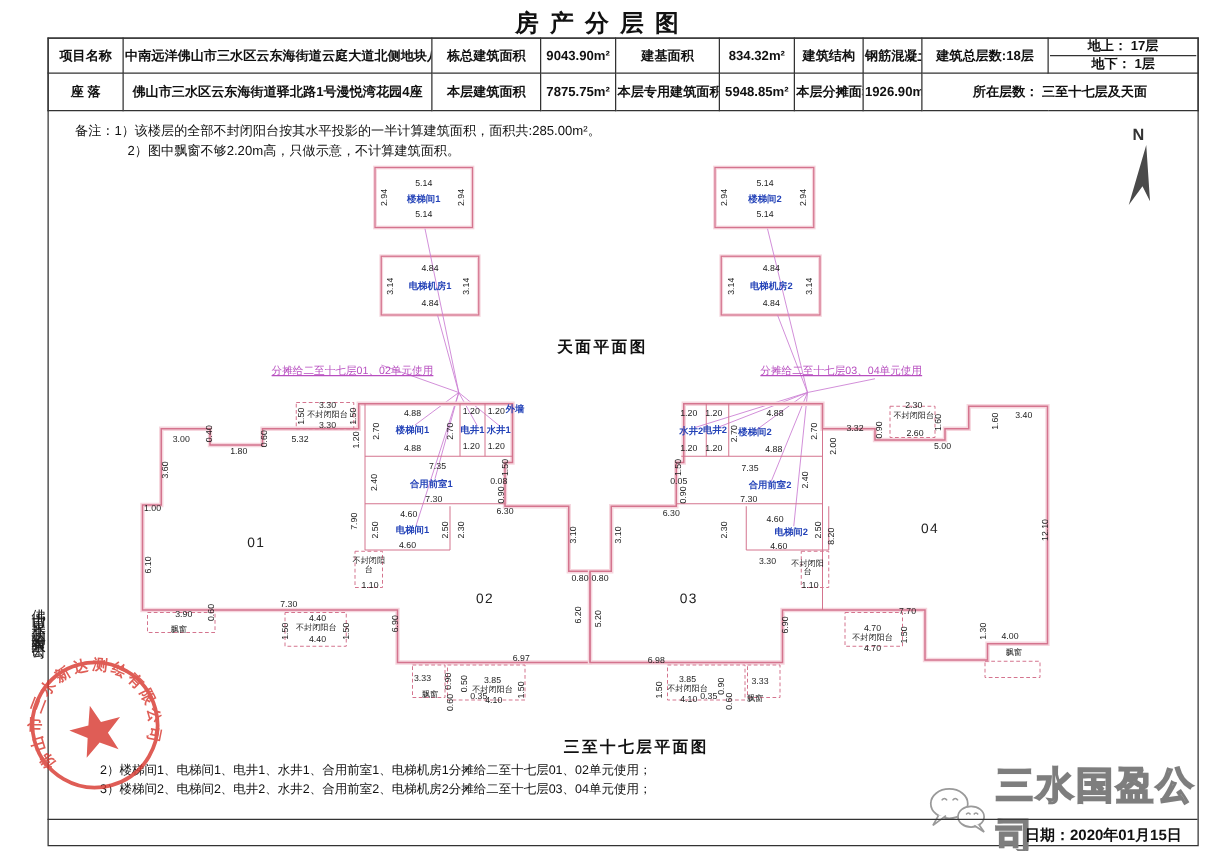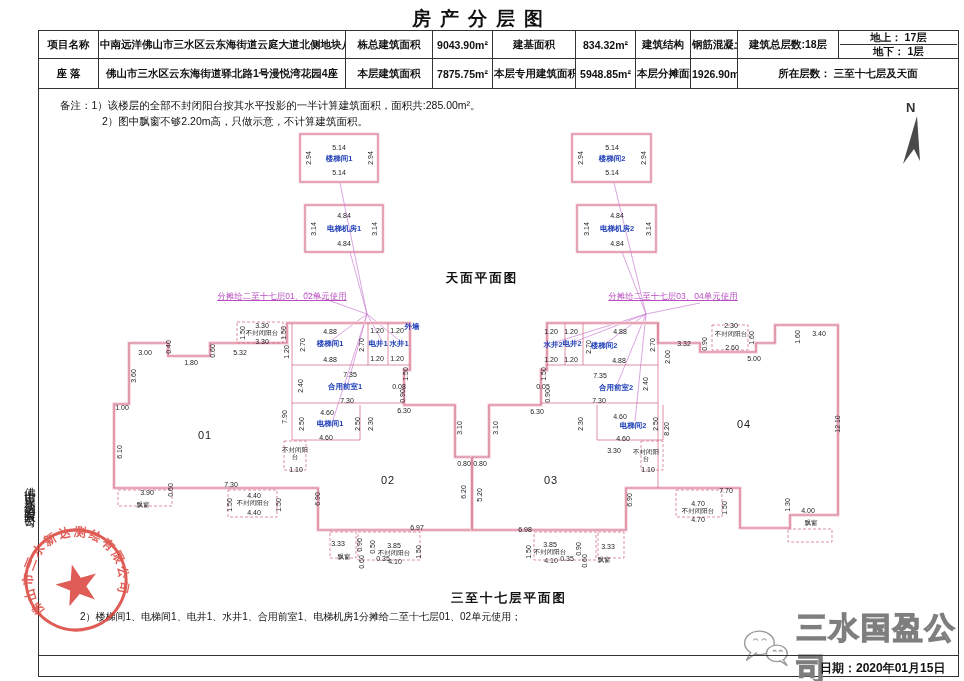--- a/index.html
+++ b/index.html
@@ -341,20 +341,21 @@
     </div>
 
   <div class="caption" style="left:482px;top:278px;">天面平面图</div>
   <div class="caption" style="left:470px;top:598px;margin-left:39px;">三至十七层平面图</div>
   <div class="share" style="left:282px;top:297px;">分摊给二至十七层01、02单元使用</div>
   <div class="share" style="left:673px;top:297px;">分摊给二至十七层03、04单元使用</div>
   <div class="north-n" style="left:906px;top:100px;">N</div>
 
   <div class="bottom-notes">
     <div class="ind">2）楼梯间1、电梯间1、电井1、水井1、合用前室1、电梯机房1分摊给二至十七层01、02单元使用；</div>
+    <div class="ind">3）楼梯间2、电梯间2、电井2、水井2、合用前室2、电梯机房2分摊给二至十七层03、04单元使用；</div>
   </div>
 
   <div class="side-company">佛山市三水新达测绘有限公司</div>
   <svg class="seal" width="132" height="132" viewBox="0 0 132 132">
     <g opacity="0.82" transform="rotate(-15 66 68)">
       <circle cx="66" cy="68" r="50" fill="none" stroke="#d83a31" stroke-width="3"></circle>
       <path id="sealArc" d="M 28,90 A 44,44 0 1 1 104,90" fill="none"></path>
       <text font-size="12" font-weight="bold" fill="#d83a31" letter-spacing="2.5">
         <textPath href="#sealArc" startOffset="0">佛山市三水新达测绘有限公司</textPath>
       </text>

